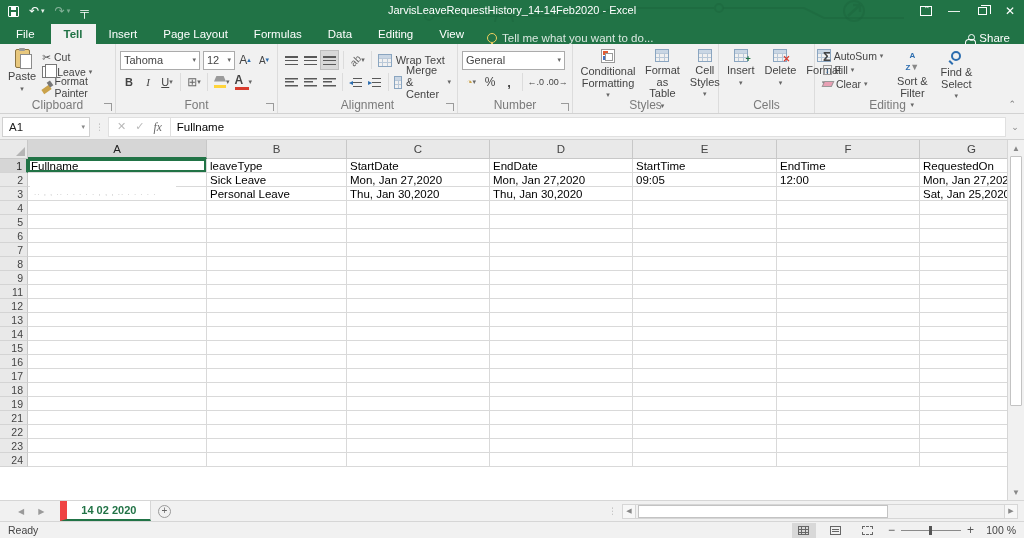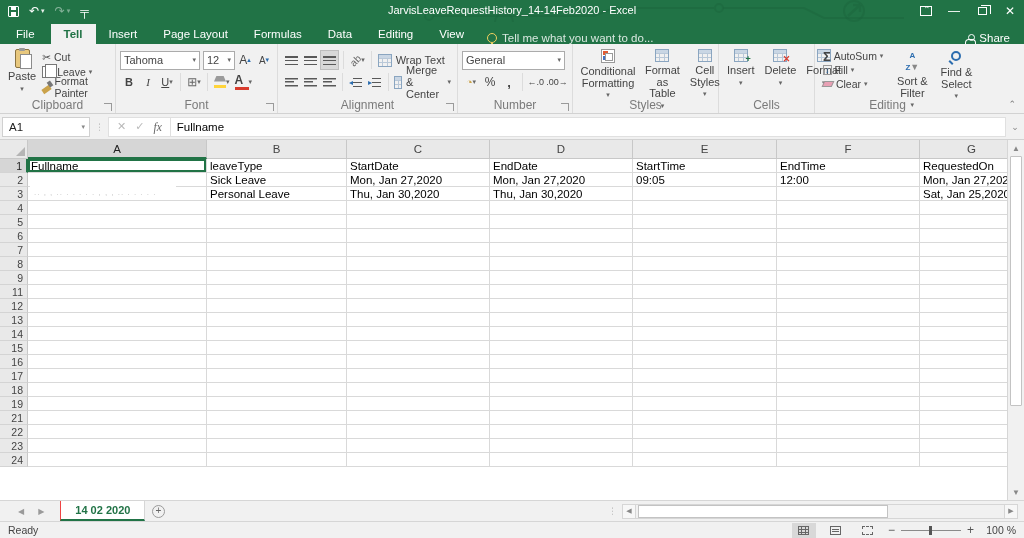--- a/index.html
+++ b/index.html
@@ -115,21 +115,21 @@
   .residue { color:#c3c3c3; font-size:8px; letter-spacing:1px; white-space:nowrap; overflow:hidden; }
   .vscroll { position:absolute; right:0; top:0; bottom:0; width:17px; background:#f1f1f1; border-left:1px solid #d6d6d6; display:flex; flex-direction:column; }
   .vs-arrow { height:16px; display:flex; align-items:center; justify-content:center; color:#888; font-size:8px; cursor:pointer; }
   .vs-thumb { margin:0 2px; background:#fff; border:1px solid #c3c3c3; border-radius:1px; flex:0 0 auto; height:250px; cursor:grab; }
   .vs-track { flex:1; }
 
   
   .sheetbar { height:21px; background:#f1f1f1; border-top:1px solid #d6d6d6; display:flex; align-items:stretch; flex:0 0 auto; position:relative; font-size:11px; }
   .nav-arrows { display:flex; align-items:center; gap:14px; padding:0 16px 0 18px; color:#9a9a9a; font-size:8px; }
   .nav-arrows span { cursor:pointer; }
-  .sheettab { background:#fff; border-right:1px solid #d6d6d6; border-left:1px solid #ef4444; border-bottom:2px solid #217346; color:#217346; font-weight:bold; display:flex; align-items:center; padding:0 14px; cursor:pointer; }
+  .sheettab { background:#fff; border-right:1px solid #d6d6d6; border-left:7px solid #ef4444; border-bottom:2px solid #217346; color:#217346; font-weight:bold; display:flex; align-items:center; padding:0 14px; cursor:pointer; }
   .addsheet { width:26px; display:flex; align-items:center; justify-content:center; color:#666; cursor:pointer; }
   .addsheet .circ { width:13px; height:13px; border:1px solid #9a9a9a; border-radius:50%; display:flex; align-items:center; justify-content:center; font-size:10px; line-height:10px; color:#666; }
   .hscroll { position:absolute; right:0; top:0; bottom:0; left:608px; display:flex; align-items:center; }
   .hgrip { color:#b5b5b5; font-size:9px; letter-spacing:-1px; padding-right:6px; }
   .hs-arrow { width:14px; height:15px; background:#f7f7f7; border:1px solid #d6d6d6; color:#888; font-size:7px; display:flex; align-items:center; justify-content:center; cursor:pointer; }
   .hs-track { flex:1; height:15px; border-top:1px solid #d6d6d6; border-bottom:1px solid #d6d6d6; position:relative; background:#f1f1f1; }
   .hs-thumb { position:absolute; left:2px; top:0px; width:250px; height:13px; background:#fff; border:1px solid #c3c3c3; cursor:grab; }
   .hs-right { margin-left:96px; margin-right:6px; }
 
   

